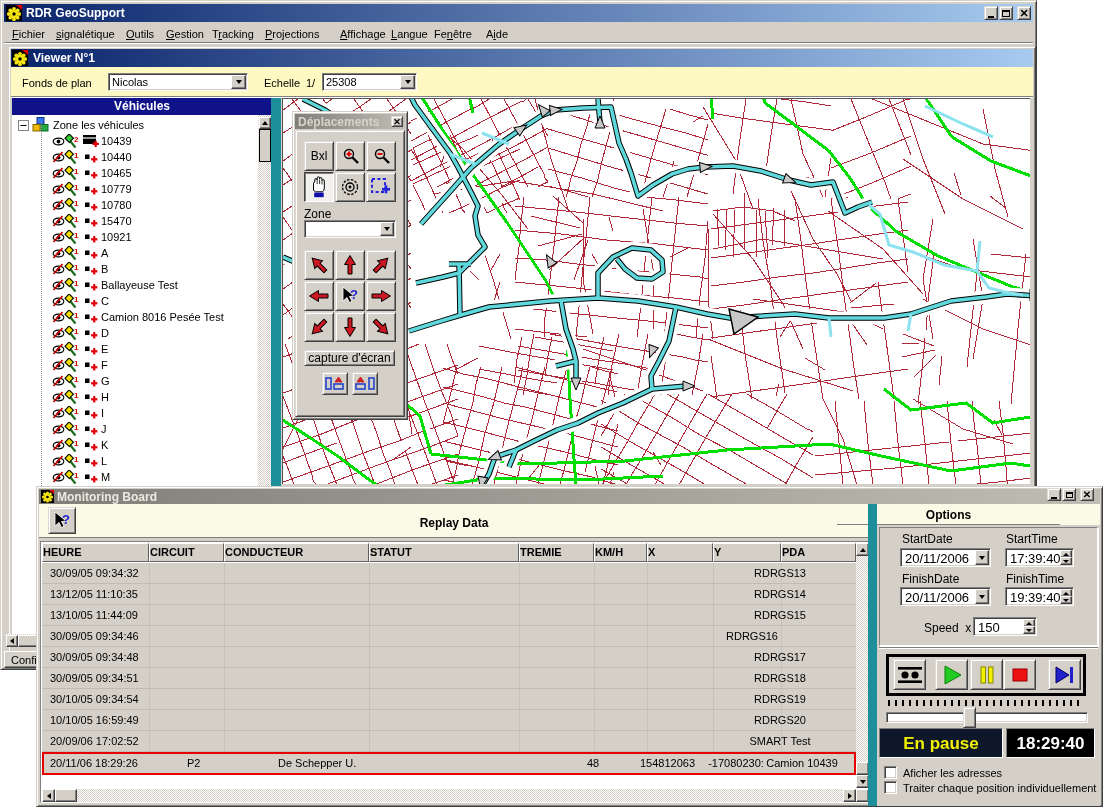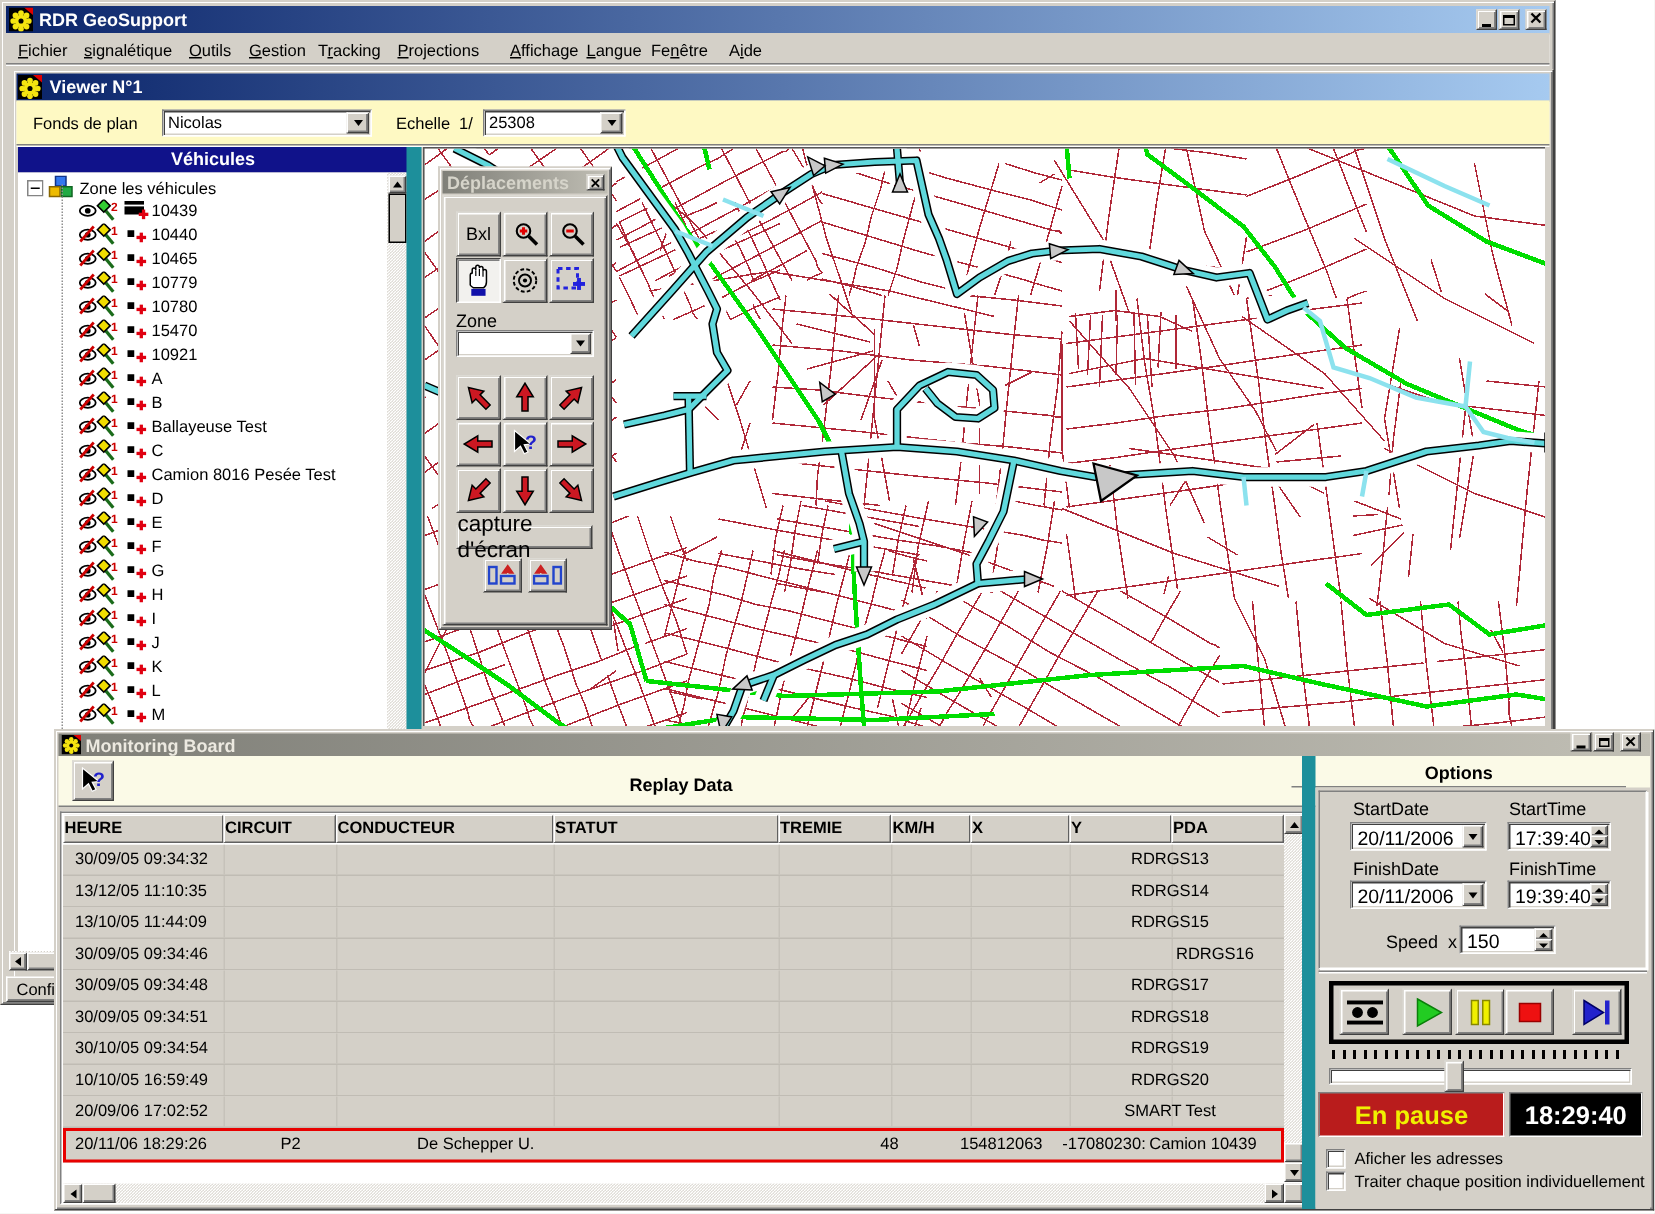--- a/index.html
+++ b/index.html
@@ -604,21 +604,21 @@
         </g>
       </svg>
     </div>
 <div class="abs raised2 ctr" style="left:366px;top:312px;width:30px;height:30px">
       <svg width="24" height="24" style="transform:rotate(45deg)">
         <g transform="translate(12,12)">
           <path d="M9.5,0 L0.5,-5.5 L0.5,-2 L-9,-2 L-9,2 L0.5,2 L0.5,5.5 Z" fill="#cc1822" stroke="#000" stroke-width="1"></path>
         </g>
       </svg>
     </div>
-<div class="abs raised2 ctr" style="left:304px;top:350px;width:91px;height:16px;font-size:15px">capture d'écran</div>
+<div class="abs raised2 ctr" style="left:304px;top:350px;width:91px;height:16px;font-size:12px">capture d'écran</div>
 <div class="abs raised2 ctr" style="left:322px;top:372px;width:26px;height:23px">
       <svg width="20" height="17">
         <rect x="1" y="3" width="5" height="11" fill="none" stroke="#2244cc" stroke-width="1.6"></rect>
         <rect x="9" y="9" width="9" height="5" fill="none" stroke="#2244cc" stroke-width="1.6"></rect>
         <path d="M13,7 L10,7 L13.5,2 L17,7 L14,7" fill="#cc2222" stroke="#cc2222"></path>
       </svg>
     </div>
 <div class="abs raised2 ctr" style="left:352px;top:372px;width:26px;height:23px">
       <svg width="20" height="17">
         <rect x="1" y="9" width="9" height="5" fill="none" stroke="#2244cc" stroke-width="1.6"></rect>
@@ -657,21 +657,21 @@
       <b style="font-size:10px">✕</b>
     </div>
 <div class="abs yellowbar" style="left:39px;top:504px;width:1061px;height:34px;border-bottom:1px solid #808080"></div>
 <div class="abs raised2 ctr" style="left:48px;top:507px;width:28px;height:27px">
       <svg width="20" height="20">
         <path d="M3,1 L3,15 L7,11.5 L9.5,16.5 L12,15.3 L9.5,10.5 L14,10 Z" fill="#000" stroke="#fff" stroke-width="0.8"></path>
         <text x="10" y="13" font-size="13" font-weight="bold" fill="#2222cc" font-family="Liberation Sans,sans-serif">?</text>
       </svg>
     </div>
 <div class="abs b" style="left:404px;top:516px;width:100px;text-align:center;font-size:12px">Replay Data</div>
-<div class="abs yellowbar" style="left:861px;top:504px;width:223px;height:21px;border-bottom:1px solid #808080">
+<div class="abs yellowbar" style="left:837px;top:504px;width:223px;height:21px;border-bottom:1px solid #808080">
       <div class="abs b" style="left:0;top:4px;width:100%;text-align:center;font-size:12px">Options</div>
     </div>
 <div class="abs sunkg" style="left:40px;top:541px;width:831px;height:262px;background:#fff"></div>
 <div class="abs" style="left:42px;top:543px;width:814px;height:19px">
       <div class="hcell" style="left:0px;width:107px">HEURE</div>
       <div class="hcell" style="left:107px;width:75px">CIRCUIT</div>
       <div class="hcell" style="left:182px;width:145px">CONDUCTEUR</div>
       <div class="hcell" style="left:327px;width:150px">STATUT</div>
       <div class="hcell" style="left:477px;width:75px">TREMIE</div>
       <div class="hcell" style="left:552px;width:53px">KM/H</div>
@@ -719,21 +719,21 @@
       <div class="drow" style="top:63px">
         <div class="colsep" style="left:107px"></div>
         <div class="colsep" style="left:182px"></div>
         <div class="colsep" style="left:327px"></div>
         <div class="colsep" style="left:477px"></div>
         <div class="colsep" style="left:552px"></div>
         <div class="colsep" style="left:605px"></div>
         <div class="colsep" style="left:671px"></div>
         <div class="colsep" style="left:739px"></div>
         <span style="left:8px">30/09/05 09:34:46</span>
-        <span style="left:704px;width:128px;text-align:center">RDRGS16</span>
+        <span style="left:684px;width:128px;">RDRGS16</span>
       </div>
       <div class="drow" style="top:84px">
         <div class="colsep" style="left:107px"></div>
         <div class="colsep" style="left:182px"></div>
         <div class="colsep" style="left:327px"></div>
         <div class="colsep" style="left:477px"></div>
         <div class="colsep" style="left:552px"></div>
         <div class="colsep" style="left:605px"></div>
         <div class="colsep" style="left:671px"></div>
         <div class="colsep" style="left:739px"></div>
@@ -892,21 +892,21 @@
     </div>
 <div class="abs raised2 ctr" style="left:1048px;top:659px;width:33px;height:31px">
       <svg width="24" height="20">
         <polygon points="3,2 16,10 3,18" fill="#2222cc" stroke="#000066"></polygon>
         <rect x="17" y="2" width="3" height="16" fill="#2222cc"></rect>
       </svg>
     </div>
 <div class="abs" style="left:888px;top:700px;width:196px;height:6px;background:repeating-linear-gradient(90deg,#000 0,#000 2px,transparent 2px,transparent 7px)"></div>
 <div class="abs sunk" style="left:886px;top:712px;width:202px;height:11px"></div>
 <div class="abs raised2" style="left:963px;top:707px;width:13px;height:21px"></div>
-<div class="abs sunkg" style="left:879px;top:728px;width:124px;height:30px;background:#b91c1c">
+<div class="abs sunkg" style="left:879px;top:728px;width:124px;height:30px;background:#0f172a">
       <div class="abs b" style="left:0;top:5px;width:100%;text-align:center;font-size:17px;color:#f0f000">En pause</div>
     </div>
 <div class="abs sunkg" style="left:1006px;top:728px;width:89px;height:30px;background:#000">
       <div class="abs b" style="left:0;top:5px;width:100%;text-align:center;font-size:17px;color:#fff">18:29:40</div>
     </div>
 <div class="abs sunk" style="left:884px;top:766px;width:13px;height:13px"></div>
 <div class="abs" style="left:903px;top:767px">Aficher les adresses</div>
 <div class="abs sunk" style="left:884px;top:781px;width:13px;height:13px"></div>
 <div class="abs" style="left:903px;top:782px">Traiter chaque position individuellement</div>
 

